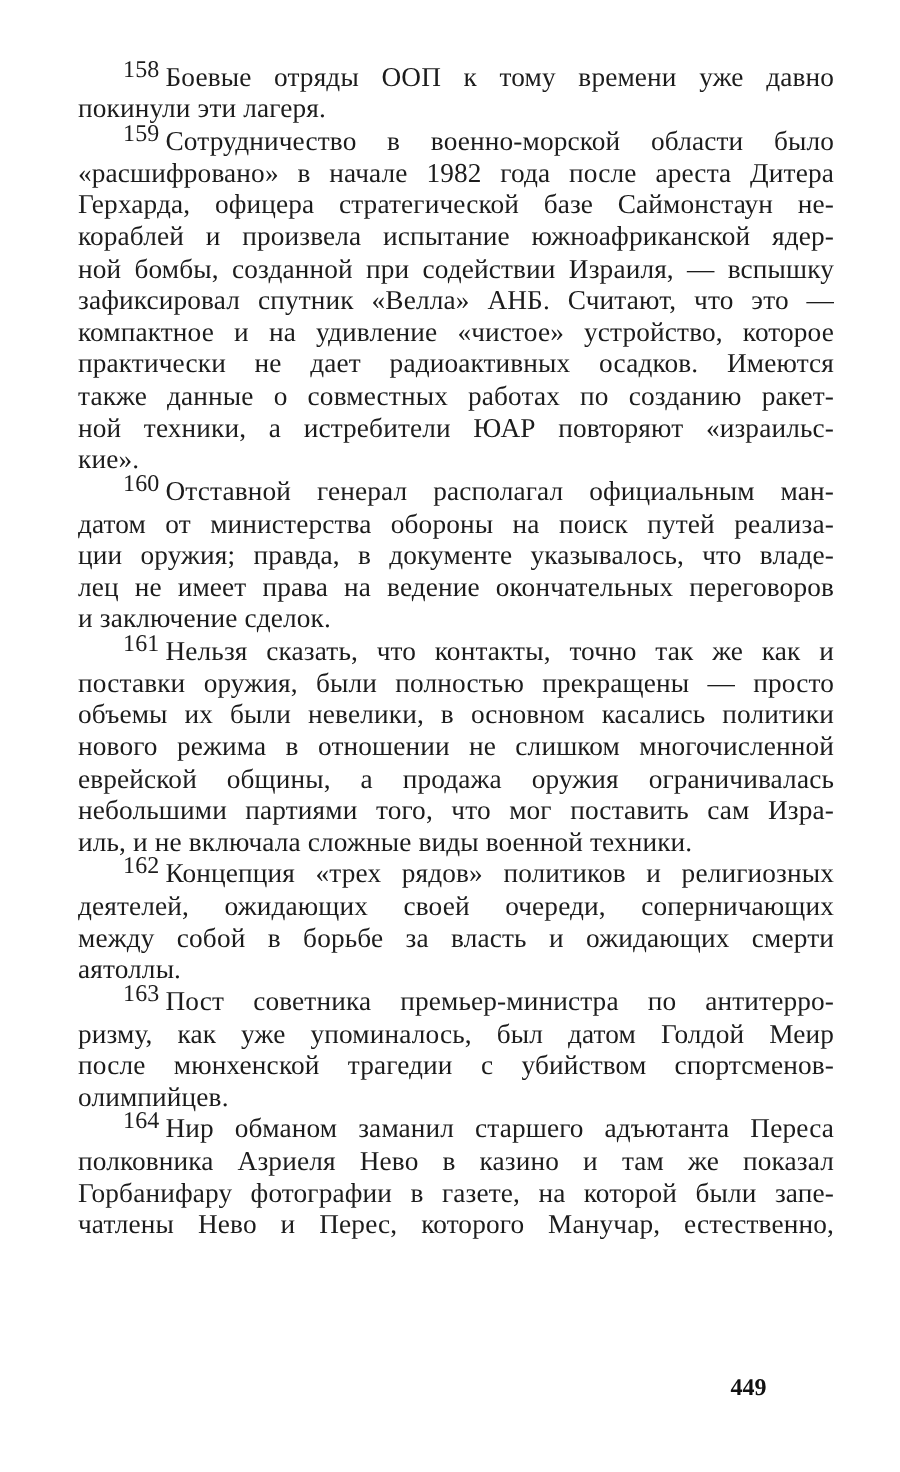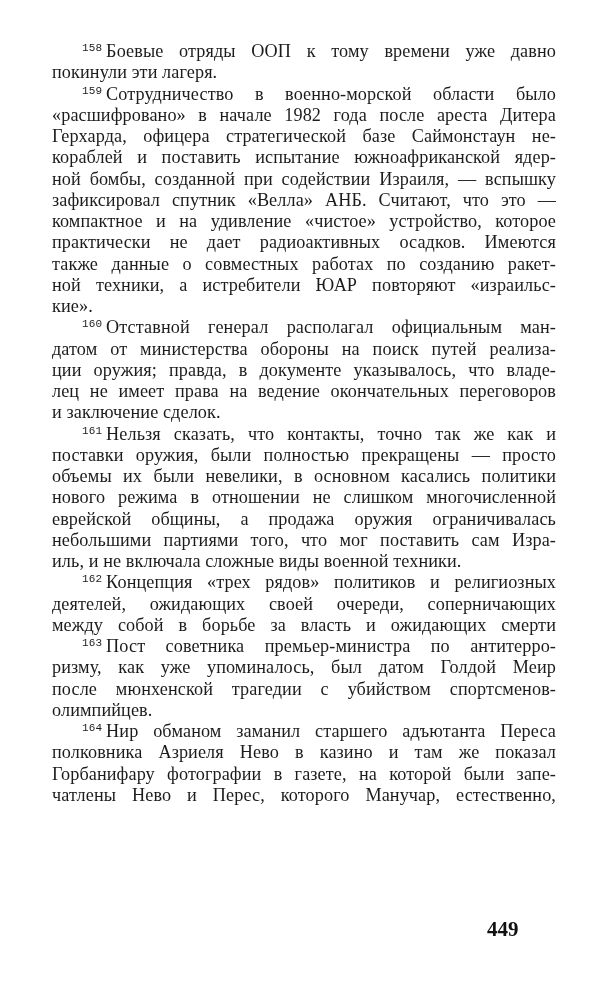--- a/index.html
+++ b/index.html
@@ -31,50 +31,49 @@
     text-align-last: justify;
     letter-spacing: 0.1px;
   }
   .line.last {
     text-align-last: left;
   }
   .line.indent {
     padding-left: 30px;
   }
   .fn {
-    font-size: 11px;
+    font-size: 16px;
     vertical-align: 6px;
     line-height: 0;
     margin-right: 4px;
-    font-family: Liberation Mono, monospace;
   }
   .page-number {
     position: absolute;
     left: 487px;
     top: 917px;
-    font-size: 21px;
+    font-size: 16px;
     font-weight: bold;
     color: #111;
   }
 </style>
 </head>
 <body>
 
 <div class="page">
 
   <div>
     <span class="line indent"><sup class="fn">158</sup><span>Боевые отряды ООП к тому времени уже давно</span></span>
     <span class="line last">покинули эти лагеря.</span>
   </div>
 
   <div>
     <span class="line indent"><sup class="fn">159</sup><span>Сотрудничество в военно-морской области было</span></span>
     <span class="line">«расшифровано» в начале 1982 года после ареста Дитера</span>
     <span class="line">Герхарда, офицера стратегической базе Саймонстаун не-</span>
-    <span class="line">кораблей и поставить испытание южноафриканской ядер-</span>
+    <span class="line">кораблей и произвела испытание южноафриканской ядер-</span>
     <span class="line">ной бомбы, созданной при содействии Израиля, — вспышку</span>
     <span class="line">зафиксировал спутник «Велла» АНБ. Считают, что это —</span>
     <span class="line">компактное и на удивление «чистое» устройство, которое</span>
     <span class="line">практически не дает радиоактивных осадков. Имеются</span>
     <span class="line">также данные о совместных работах по созданию ракет-</span>
     <span class="line">ной техники, а истребители ЮАР повторяют «израильс-</span>
     <span class="line last">кие».</span>
   </div>
 
   <div>
@@ -92,20 +91,21 @@
     <span class="line">нового режима в отношении не слишком многочисленной</span>
     <span class="line">еврейской общины, а продажа оружия ограничивалась</span>
     <span class="line">небольшими партиями того, что мог поставить сам Изра-</span>
     <span class="line last">иль, и не включала сложные виды военной техники.</span>
   </div>
 
   <div>
     <span class="line indent"><sup class="fn">162</sup><span>Концепция «трех рядов» политиков и религиозных</span></span>
     <span class="line">деятелей, ожидающих своей очереди, соперничающих</span>
     <span class="line">между собой в борьбе за власть и ожидающих смерти</span>
+    <span class="line last">аятоллы.</span>
   </div>
 
   <div>
     <span class="line indent"><sup class="fn">163</sup><span>Пост советника премьер-министра по антитерро-</span></span>
     <span class="line">ризму, как уже упоминалось, был датом Голдой Меир</span>
     <span class="line">после мюнхенской трагедии с убийством спортсменов-</span>
     <span class="line last">олимпийцев.</span>
   </div>
 
   <div>

